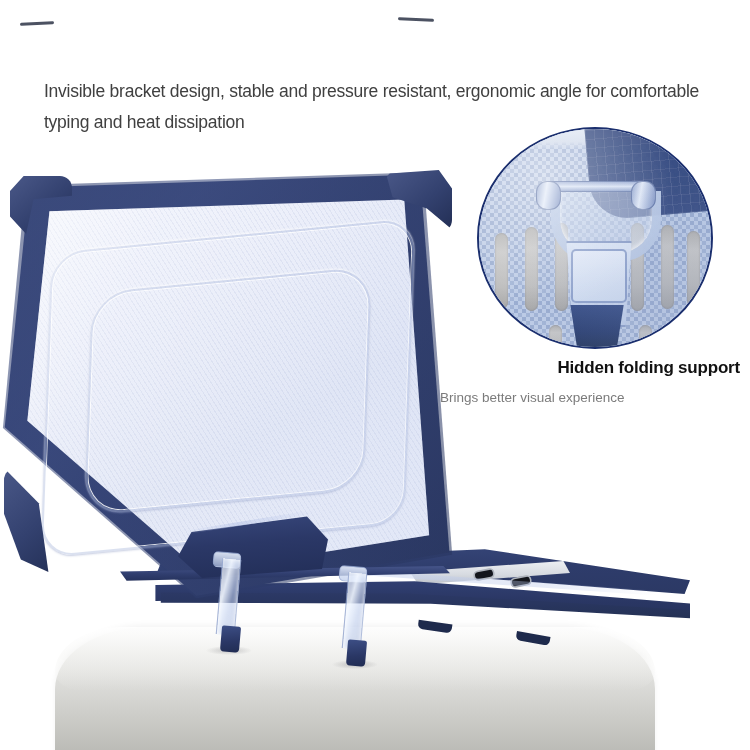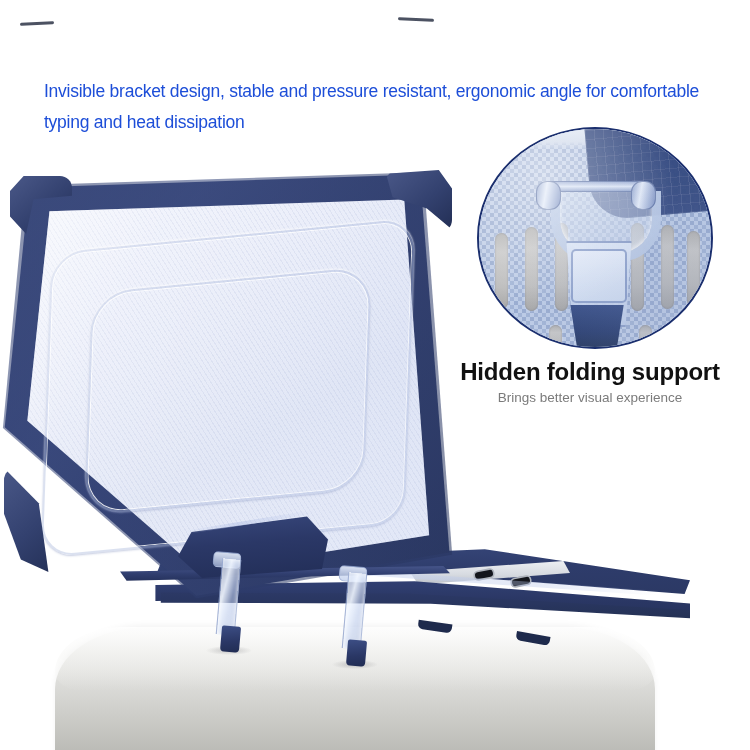--- a/index.html
+++ b/index.html
@@ -31,21 +31,21 @@
     font-family: "Liberation Sans", sans-serif;
     line-height: 1.05;
     white-space: nowrap;
   }
   #subhead {
     position: absolute;
     left: 44px;
     top: 76px;
     width: 660px;
     font-size: 17.5px;
-    color: #1d4ed8;
+    color: #404040;
     line-height: 1.75;
     font-family: "Liberation Sans", sans-serif;
     letter-spacing: -0.25px;
   }
 
   
   #inset-wrap {
     position: absolute;
     left: 477px;
     top: 127px;
@@ -189,33 +189,33 @@
       radial-gradient(ellipse at 28% 22%, rgba(255,255,255,0.42) 0%, rgba(255,255,255,0) 55%),
       radial-gradient(ellipse at 80% 85%, rgba(120,140,185,0.20) 0%, rgba(120,140,185,0) 60%);
     pointer-events: none;
   }
 
   #inset-title {
     position: absolute;
     left: 440px;
     top: 358px;
     width: 300px;
-    text-align: center;
-    font-size: 24px;
+    text-align: right;
+    font-size: 17px;
     font-weight: 700;
     color: #111111;
     letter-spacing: -0.2px;
     font-family: "Liberation Sans", sans-serif;
   }
   #inset-sub {
     position: absolute;
     left: 440px;
     top: 390px;
     width: 300px;
-    text-align: center;
+    text-align: left;
     font-size: 13.5px;
     color: #7b7b7b;
     font-family: "Liberation Sans", sans-serif;
   }
 
   
   #pedestal {
     position: absolute;
     left: 55px;
     top: 627px;

